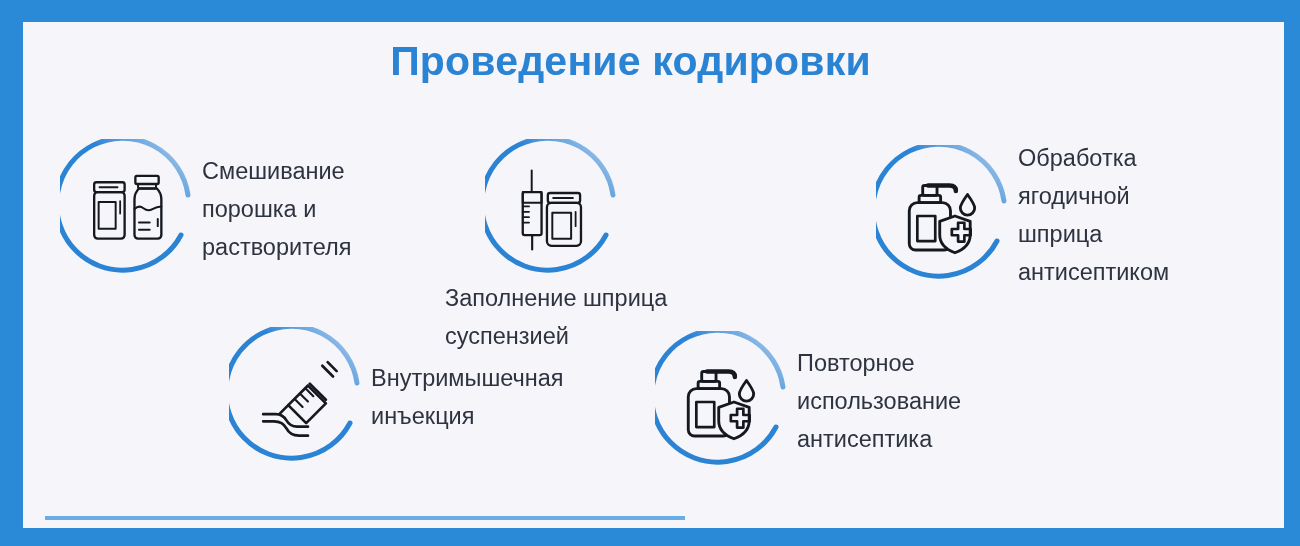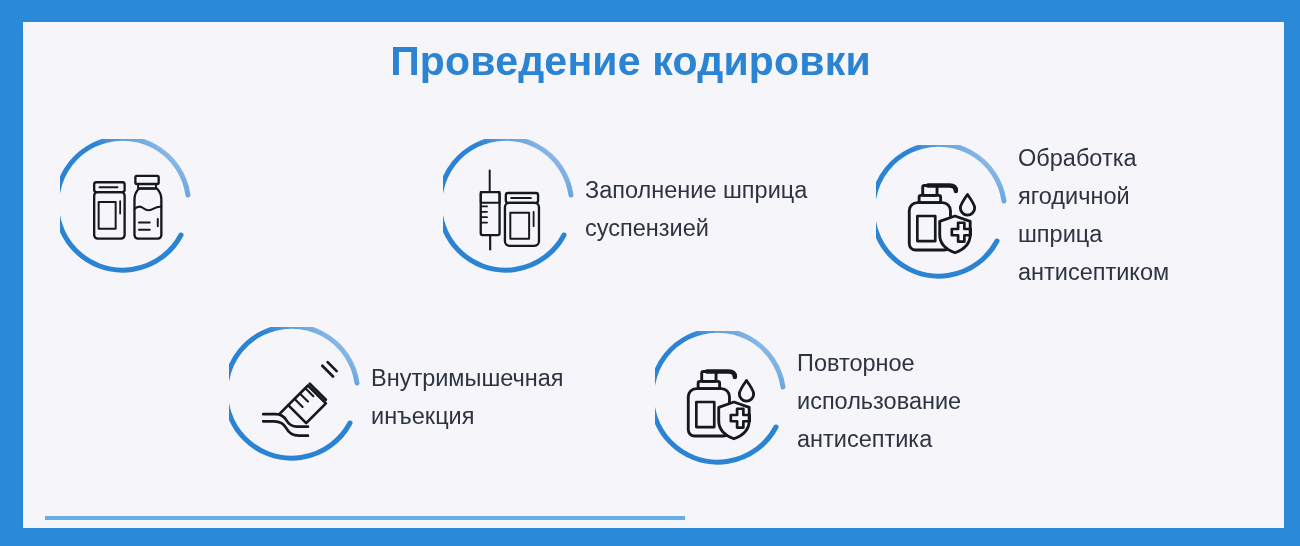--- a/index.html
+++ b/index.html
@@ -62,21 +62,21 @@
   .label {
     font-size: 23.5px;
     line-height: 38px;
     color: #2e3340;
     white-space: pre-line;
     margin-left: 2px;
   }
 
   
   #item-0 { left: 60px;  top: 139px; }
-  #item-1 { left: 443px; top: 139px; }
+  #item-1 { left: 443px; top: 139px; flex-direction: column; }
   #item-2 { left: 876px; top: 139px; }
   #item-3 { left: 229px; top: 327px; }
   #item-4 { left: 655px; top: 331px; }
 </style>
 </head>
 <body>
 
 <div id="frame">
   <div id="panel"></div>
   <div id="shadow-band"></div>
@@ -113,20 +113,23 @@
           <path d="M58 24 q-5 5 -5 12 v40 a4 4 0 0 0 4 4 h22 a4 4 0 0 0 4 -4 v-40 q0 -7 -5 -12 z"></path>
 
           <path d="M53 47 q5 -5 10 -1 t10 1 t10 -3" stroke-width="2.2"></path>
 
           <line x1="58" y1="62" x2="70" y2="62" stroke-width="2.2"></line>
           <line x1="58" y1="70" x2="70" y2="70" stroke-width="2.2"></line>
           <line x1="79" y1="58" x2="79" y2="66" stroke-width="2.2"></line>
         </svg>
       </div>
     </div>
+    <div class="label">Смешивание
+порошка и
+растворителя</div>
   </div>
 
   <div class="item" id="item-1">
     <div class="badge">
       <svg viewBox="0 0 140 140">
         <defs>
           <linearGradient id="g1" x1="0" y1="1" x2="1" y2="0">
             <stop offset="0%" stop-color="#2b83d4" stop-opacity="1"></stop>
             <stop offset="62%" stop-color="#2b83d4" stop-opacity="1"></stop>
             <stop offset="86%" stop-color="#2b83d4" stop-opacity=".55"></stop>

